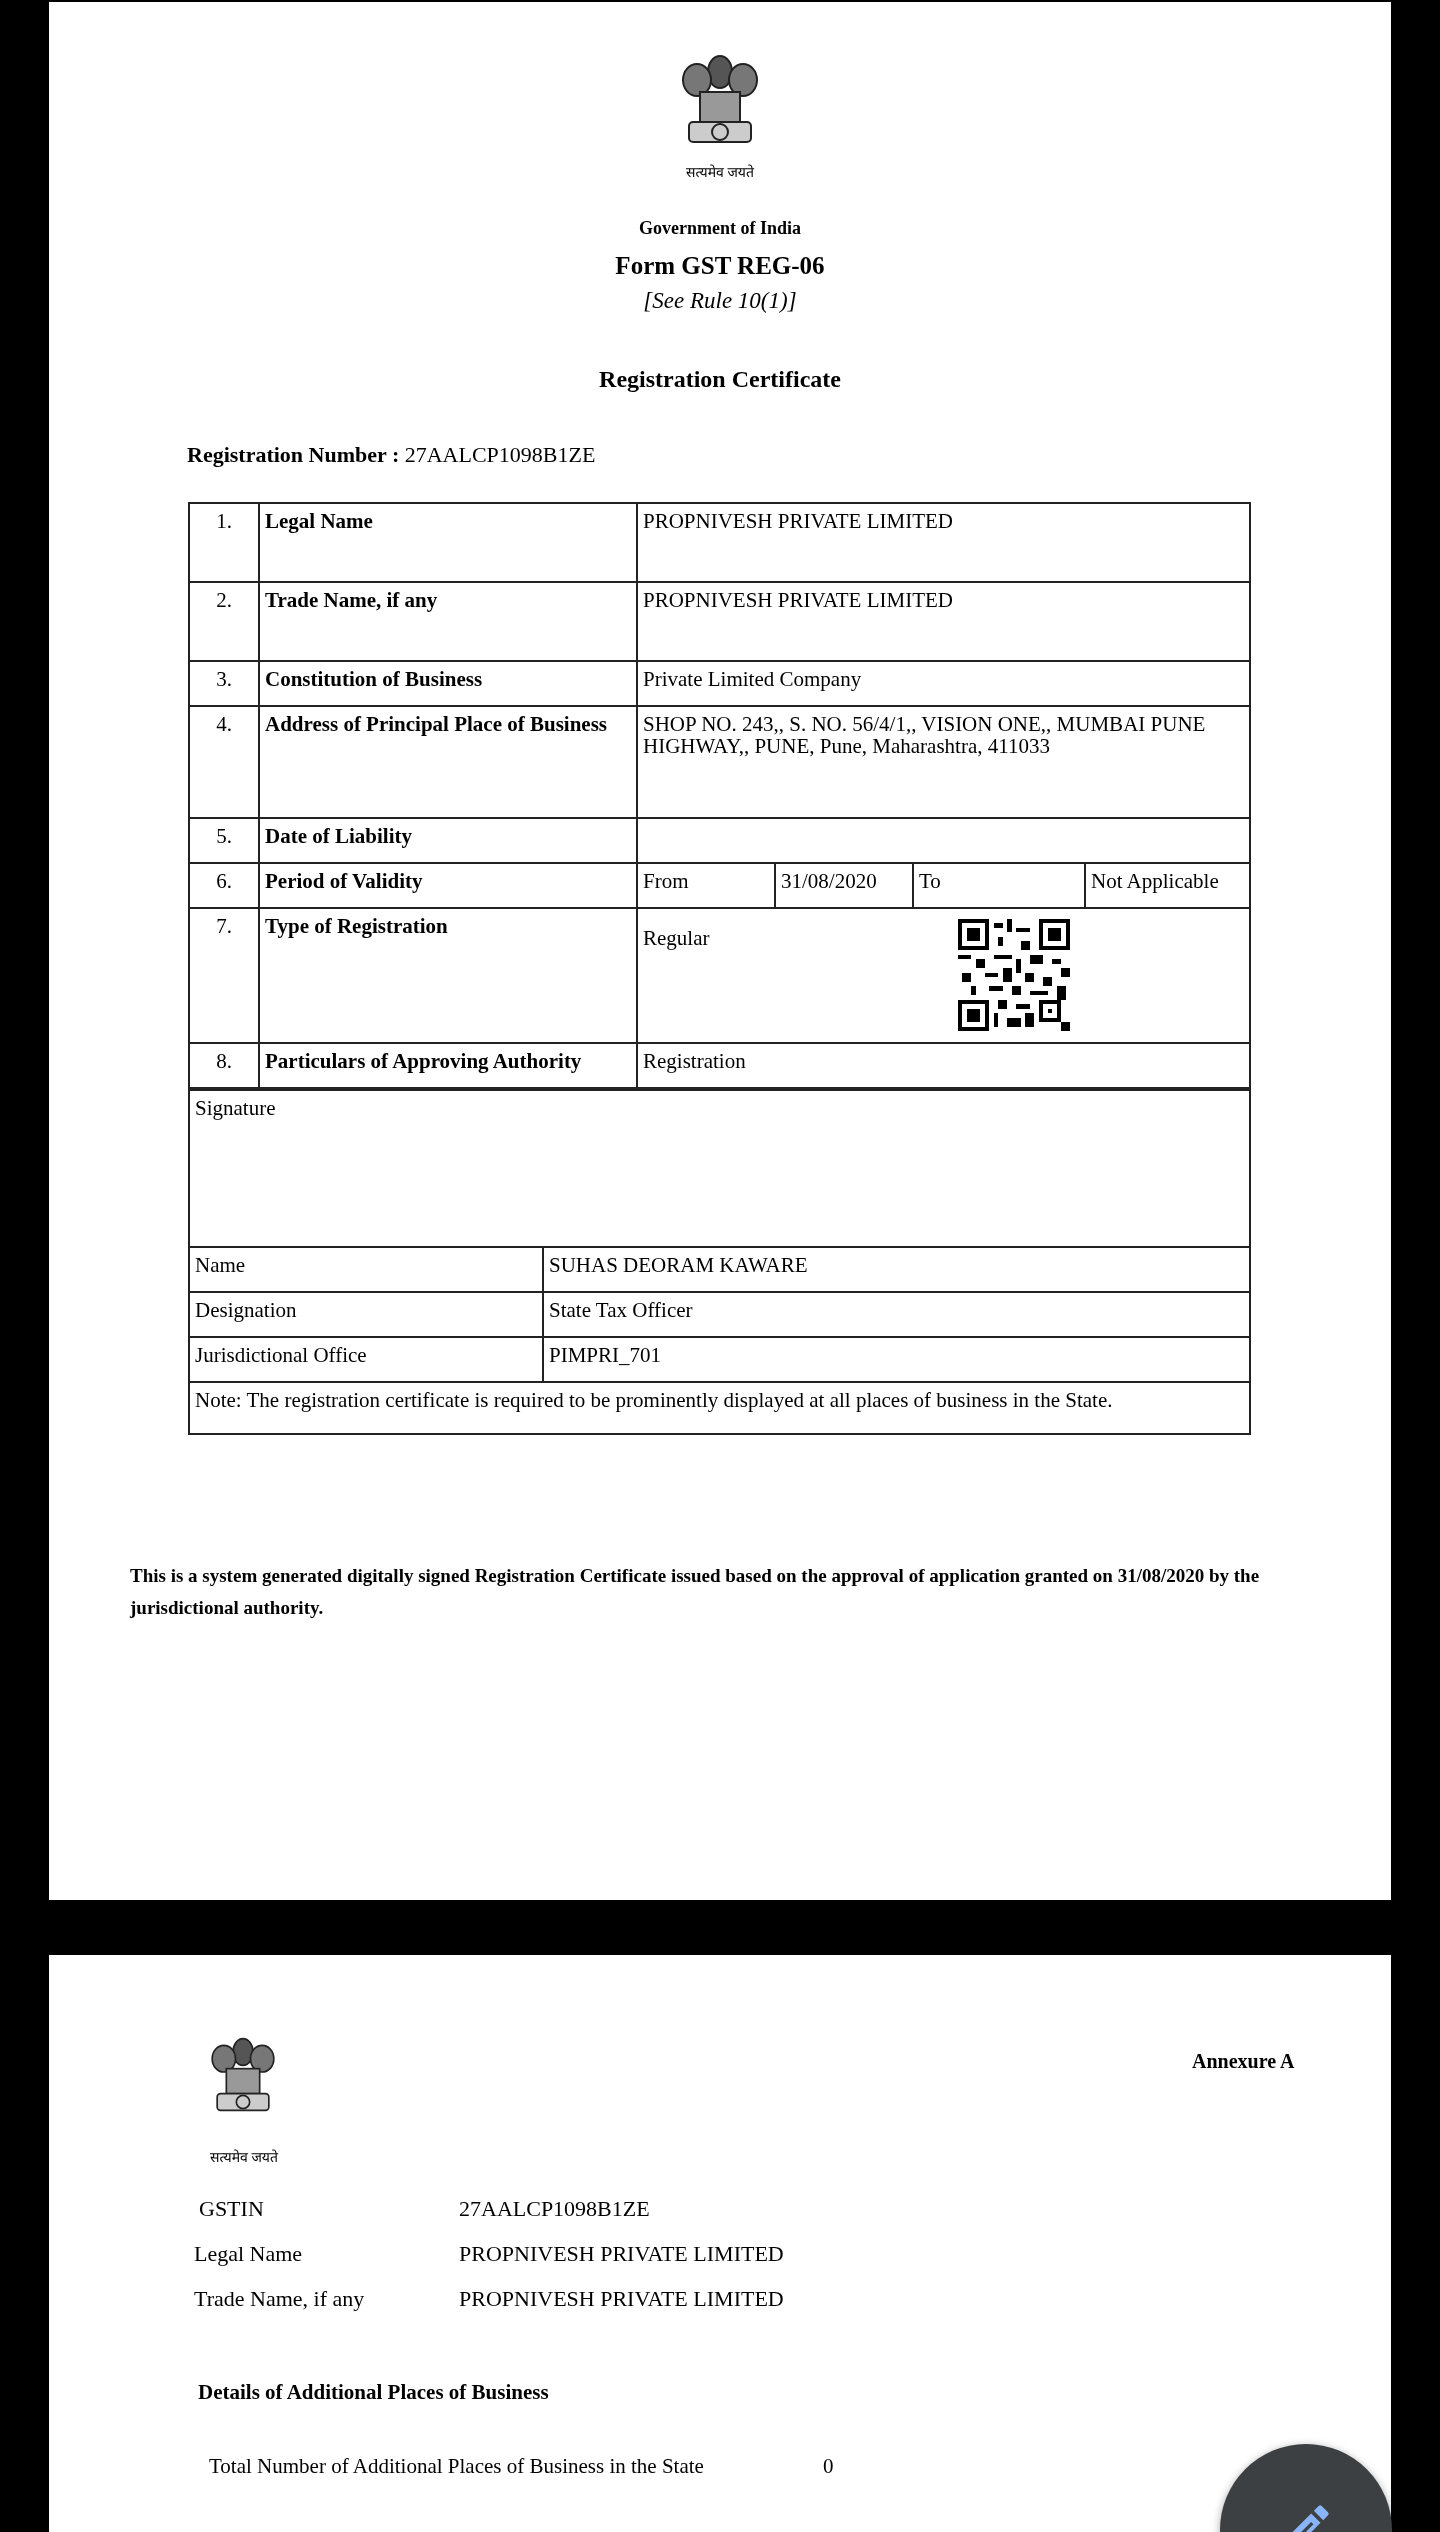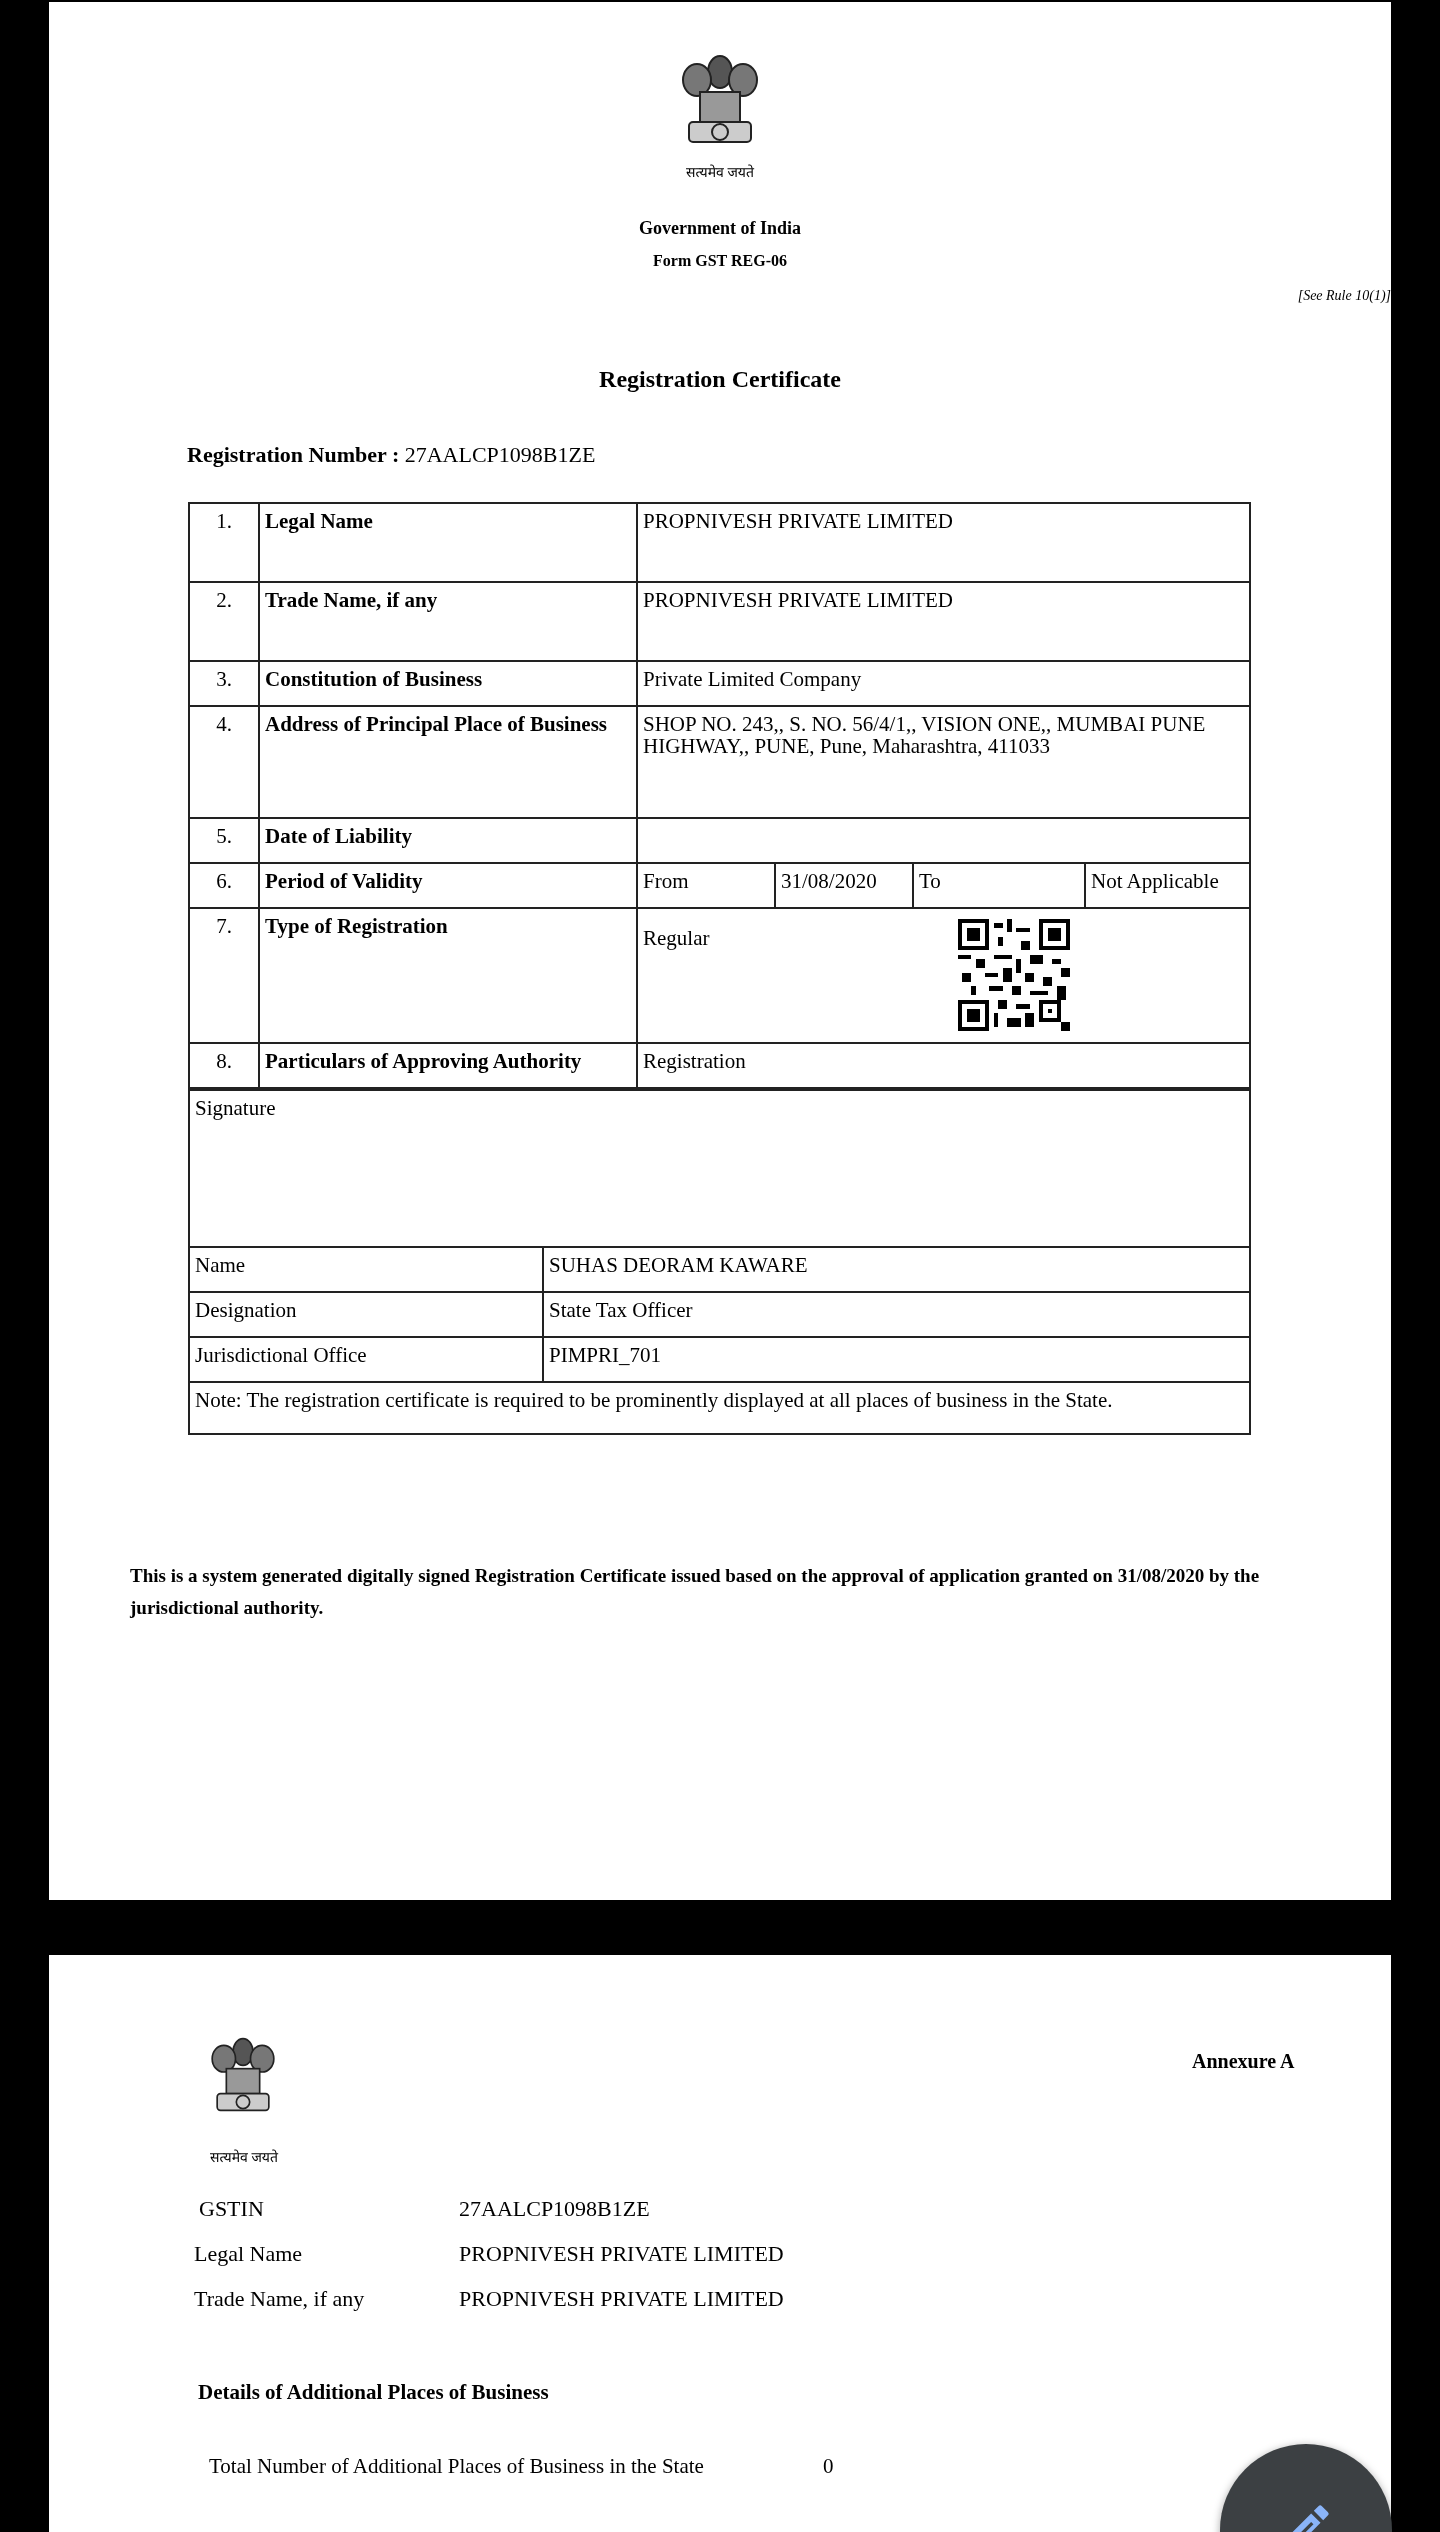--- a/index.html
+++ b/index.html
@@ -6,22 +6,22 @@
   body { width:1440px; height:2532px; background:#000; position:relative; overflow:hidden;
          font-family:"Liberation Serif", serif; color:#000; }
   .page { position:absolute; left:49px; width:1342px; background:#fff; }
   #page1 { top:2px; height:1898px; }
   #page2 { top:1955px; height:600px; }
   .abs { position:absolute; }
   .center { text-align:center; left:0; width:100%; }
   .emblem { width:90px; height:120px; }
   .motto { font-size:14px; text-align:center; }
   .h-gov { font-size:18px; font-weight:bold; }
-  .h-form { font-size:16px; font-weight:bold; }
-  .h-rule { font-size:14px; font-style:italic;text-align:right; }
+  .h-form { font-size:25px; font-weight:bold; }
+  .h-rule { font-size:23px; font-style:italic; }
   .h-cert { font-size:24px; font-weight:bold; }
   .regnum { font-size:22px; }
   table.cert { position:absolute; left:139px; top:500px; width:1063px; border-collapse:collapse; font-size:21px; }
   table.cert td { border:2px solid #222; vertical-align:top; padding:6px 5px; line-height:1.05; }
   td.num { width:58px; text-align:center; }
   td.lbl { width:366px; font-weight:bold; }
   .qr { position:absolute; width:112px; height:112px; }
   .disclaimer { position:absolute; left:81px; top:1560px; width:1240px; font-size:19px; font-weight:bold; line-height:32px; }
   .annex-row { position:absolute; font-size:22px; }
   .fab { position:absolute; left:1220px; top:2444px; width:172px; height:172px; border-radius:50%; background:#3c4043;

